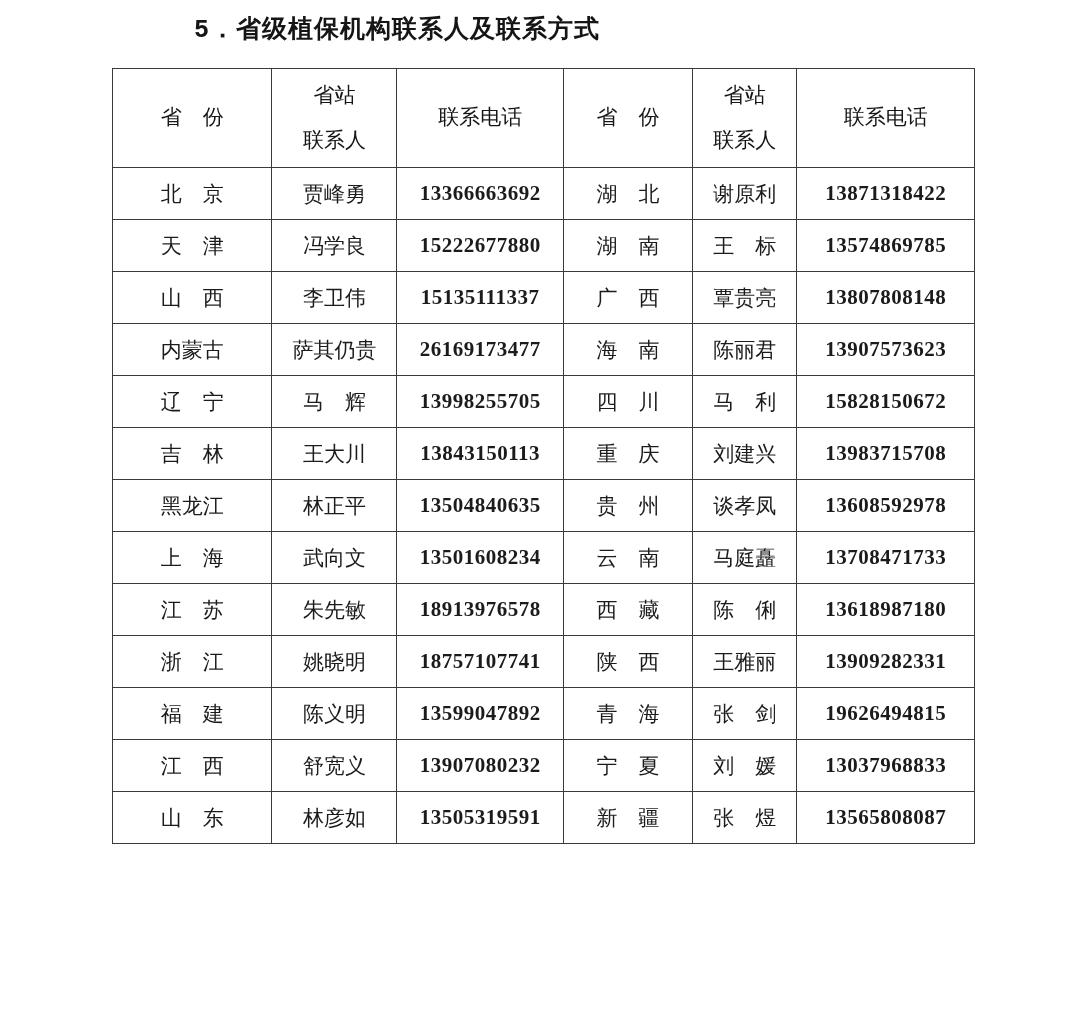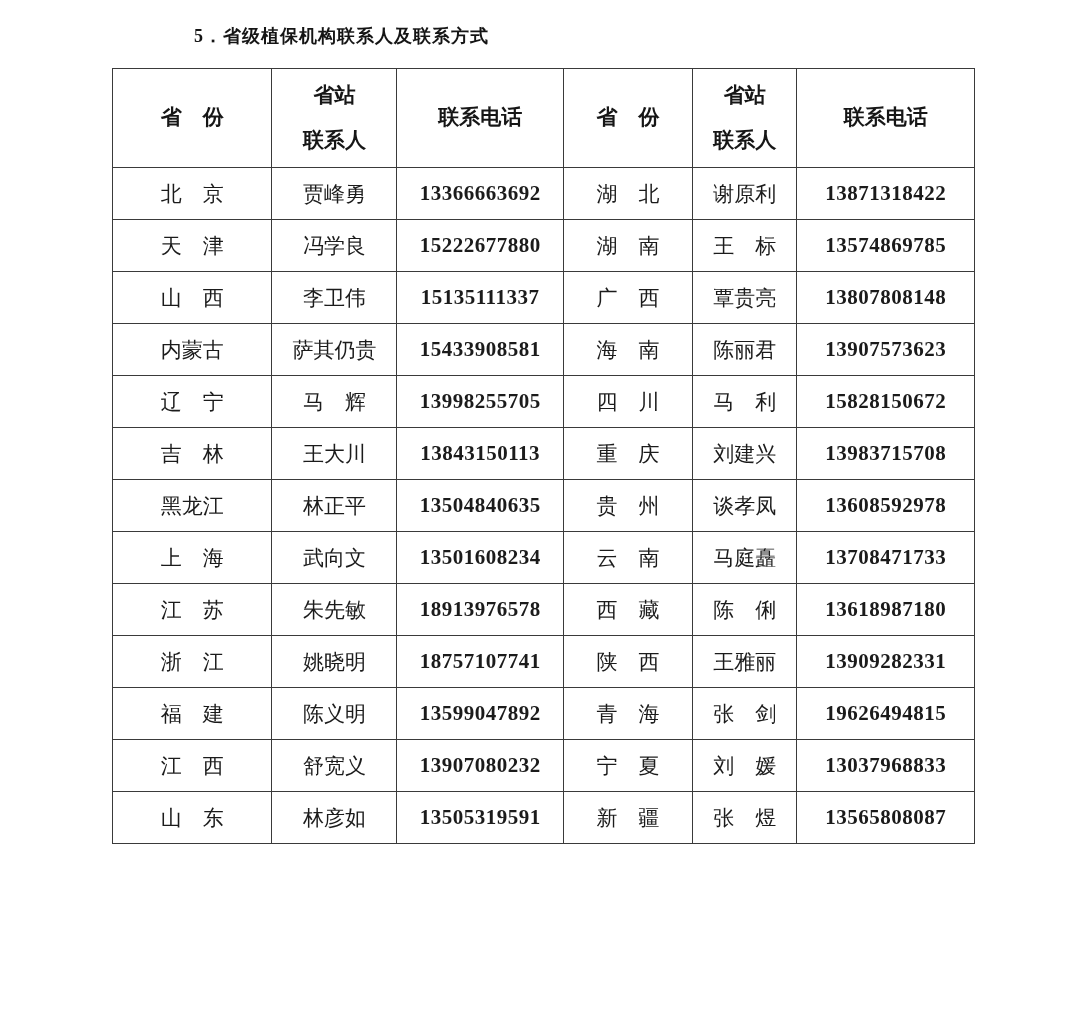--- a/index.html
+++ b/index.html
@@ -9,24 +9,24 @@
     width: 1068px;
     height: 1034px;
     background: #ffffff;
     overflow: hidden;
     font-family: "Liberation Serif", "DejaVu Serif", serif;
     color: #1b1b1b;
   }
   .title {
     position: absolute;
     left: 194px;
-    top: 24px;
+    top: 12px;
     margin: 0;
-    font-family: Liberation Serif, serif;
-    font-size: 18px;
+    font-family: Liberation Mono, monospace;
+    font-size: 25px;
     font-weight: 700;
     letter-spacing: 1px;
     color: #151515;
     white-space: nowrap;
   }
   table.contacts {
     position: absolute;
     left: 112px;
     top: 68px;
     width: 863px;
@@ -37,21 +37,21 @@
   table.contacts td {
     border: 1px solid #3a3a3a;
     text-align: center;
     vertical-align: middle;
     padding: 0 2px;
     overflow: hidden;
   }
   table.contacts th {
     height: 99px;
     font-size: 21px;
-    font-weight: 700;
+    font-weight: 400;
     white-space: pre-line;
     line-height: 2.15;
     color: #161616;
   }
   table.contacts td {
     height: 52px;
     font-size: 21px;
     color: #1b1b1b;
     white-space: nowrap;
   }
@@ -120,21 +120,21 @@
     <td class="c-name">李卫伟</td>
     <td class="c-phone">15135111337</td>
     <td class="c-prov">广　西</td>
     <td class="c-name">覃贵亮</td>
     <td class="c-phone">13807808148</td>
   </tr>
 
   <tr>
     <td class="c-prov">内蒙古</td>
     <td class="c-name">萨其仍贵</td>
-    <td class="c-phone">15433908581</td>
+    <td class="c-phone">26169173477</td>
     <td class="c-prov">海　南</td>
     <td class="c-name">陈丽君</td>
     <td class="c-phone">13907573623</td>
   </tr>
 
   <tr>
     <td class="c-prov">辽　宁</td>
     <td class="c-name">马　辉</td>
     <td class="c-phone">13998255705</td>
     <td class="c-prov">四　川</td>

